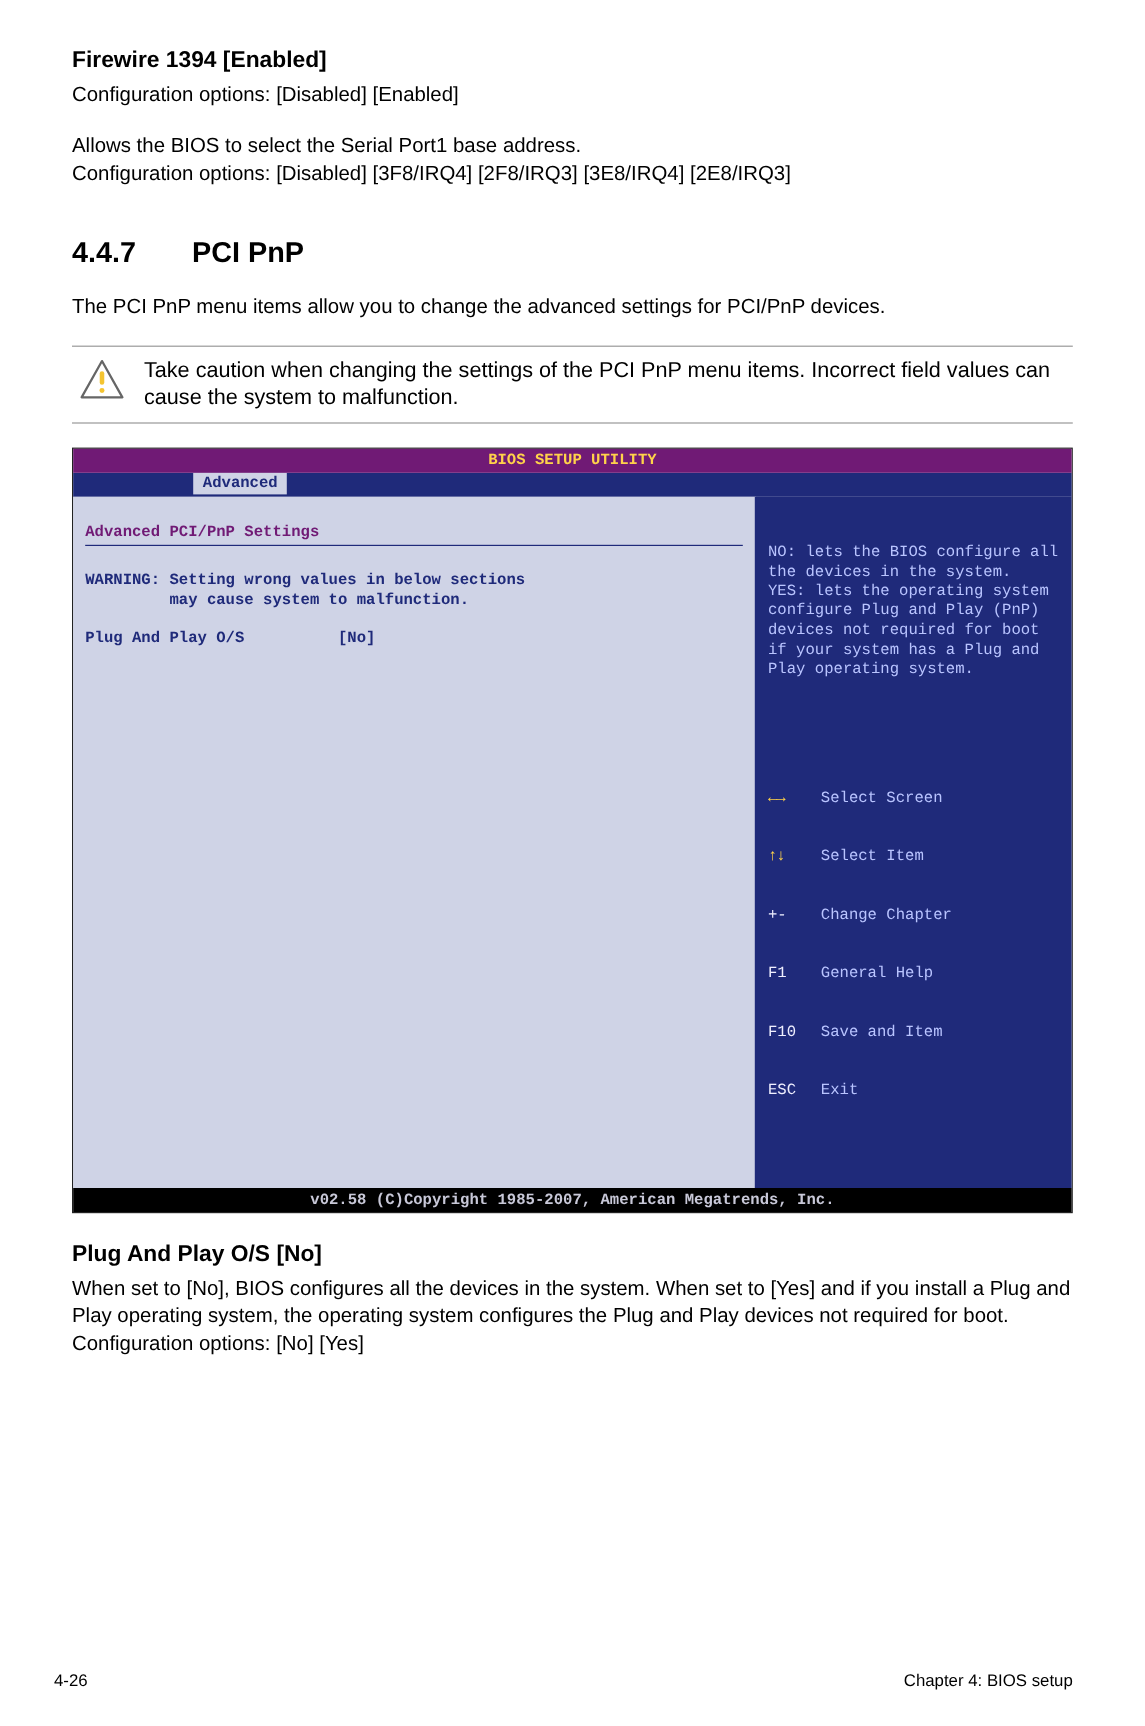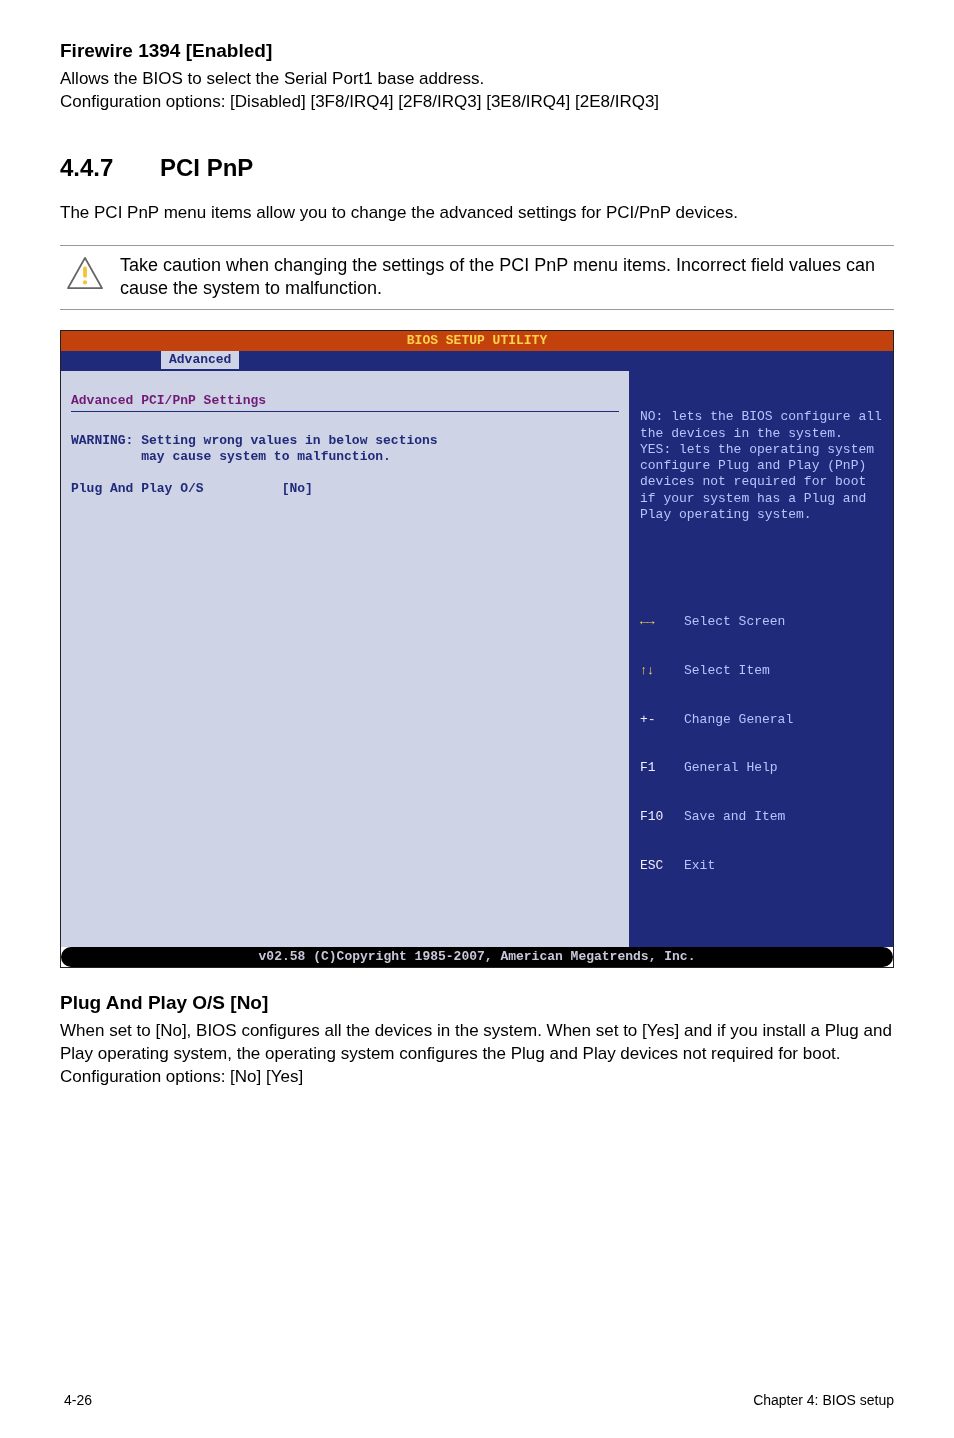--- a/index.html
+++ b/index.html
@@ -63,21 +63,21 @@
 
   
   .bios {
     border: 1px solid #222;
     font-family: "Courier New", Courier, monospace;
     font-size: 13px;
     line-height: 1.25;
     margin: 0 0 24px 0;
   }
   .bios-titlebar {
-    background: #c2410c;
+    background: #701a75;
     color: #ffd24a;
     text-align: center;
     font-weight: bold;
     padding: 2px 0;
     position: relative;
   }
   .bios-tab-row {
     background: #1f2a7a;
     padding: 0 0 0 100px;
     height: 20px;
@@ -144,40 +144,40 @@
     color: #ffd24a;
     font-weight: bold;
     letter-spacing: -1px;
   }
   .bios-footer {
     background: #000;
     color: #c8c8d8;
     text-align: center;
     padding: 2px 0;
     font-weight: bold;
-    border-radius: 10px;
   }
 
   .page-footer {
     position: absolute;
-    left: 64px;
+    left: 45px;
     right: 60px;
     bottom: 30px;
     font-size: 14px;
     display: flex;
     justify-content: space-between;
     border-top: 0;
   }
 </style>
 </head>
 <body>
 
 <div class="page">
 
   <h3 class="section-heading">Firewire 1394 [Enabled]</h3>
+  <p class="body-text">Configuration options: [Disabled] [Enabled]</p>
 
   <p class="body-text" style="white-space: pre-line;">Allows the BIOS to select the Serial Port1 base address.
 Configuration options: [Disabled] [3F8/IRQ4] [2F8/IRQ3] [3E8/IRQ4] [2E8/IRQ3]</p>
 
   <h2 class="numbered-heading">
     <span class="num">4.4.7</span><span>PCI PnP</span>
   </h2>
 
   <p class="body-text">The PCI PnP menu items allow you to change the advanced settings for PCI/PnP devices.</p>
 
@@ -212,21 +212,21 @@
           <div class="legend-row">
             <span class="legend-key"><span class="arrow-glyph">←→</span></span>
             <span class="legend-label">Select Screen</span>
           </div>
           <div class="legend-row">
             <span class="legend-key"><span class="arrow-glyph">↑↓</span></span>
             <span class="legend-label">Select Item</span>
           </div>
           <div class="legend-row">
             <span class="legend-key">+-</span>
-            <span class="legend-label">Change General</span>
+            <span class="legend-label">Change Chapter</span>
           </div>
           <div class="legend-row">
             <span class="legend-key">F1</span>
             <span class="legend-label">General Help</span>
           </div>
           <div class="legend-row">
             <span class="legend-key">F10</span>
             <span class="legend-label">Save and Item</span>
           </div>
           <div class="legend-row">

